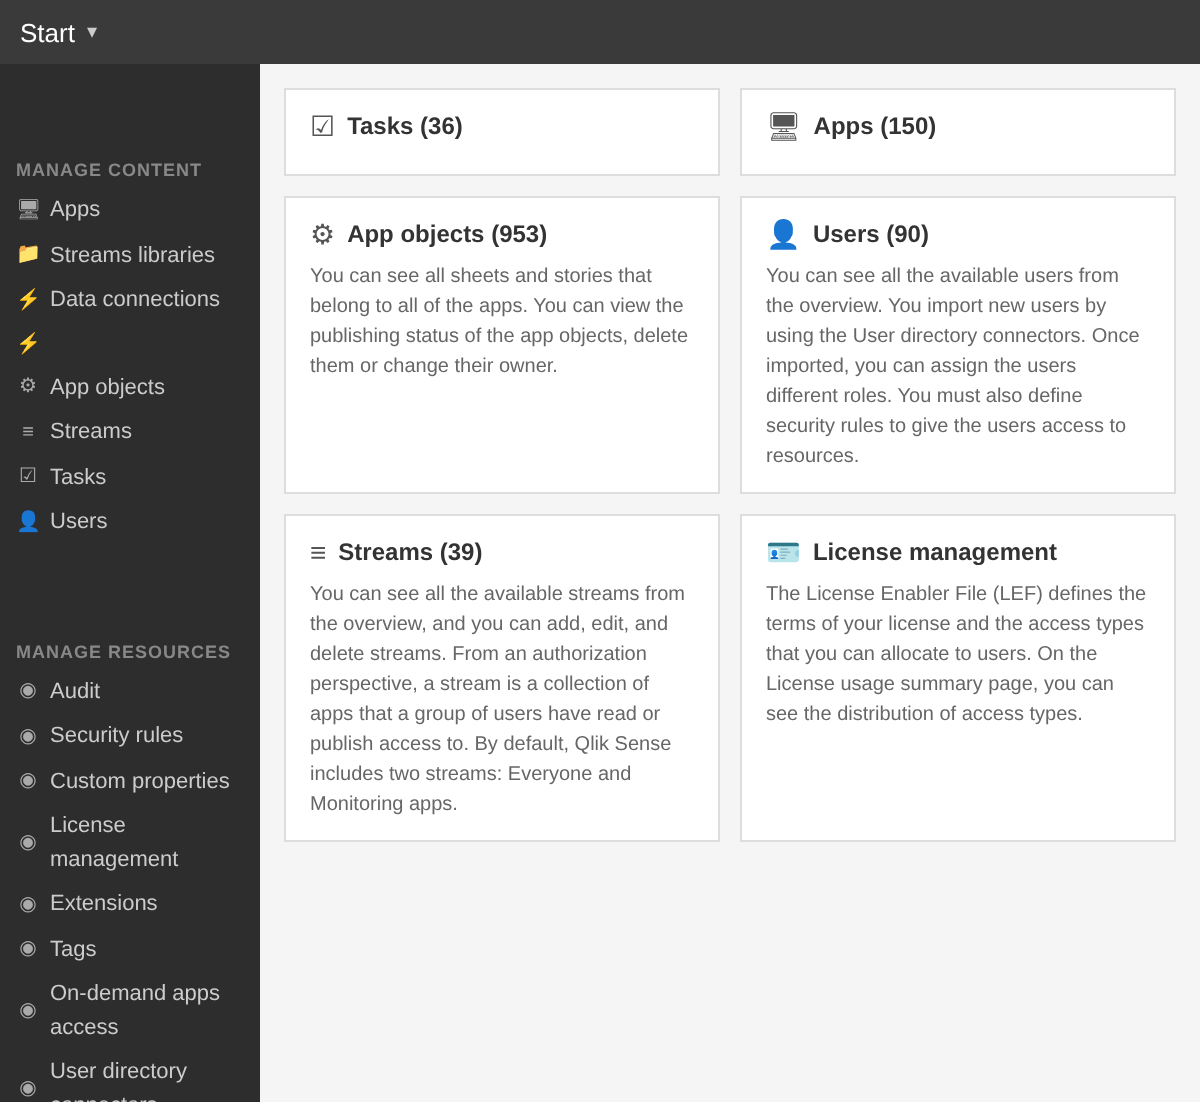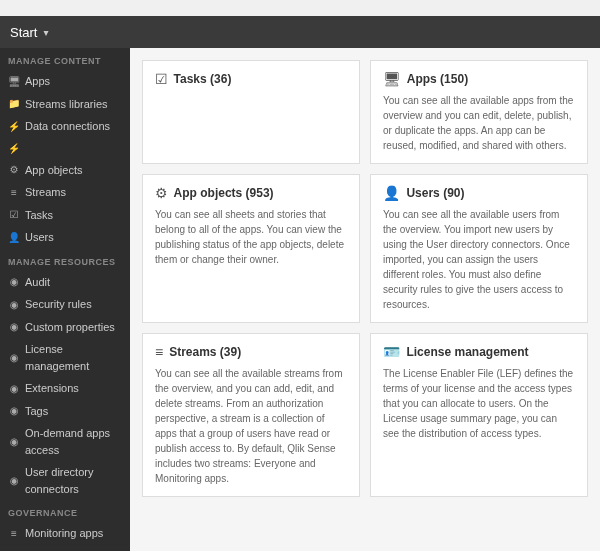--- a/index.html
+++ b/index.html
@@ -8,21 +8,20 @@
     
     .topbar {
       background: #3a3a3a;
       height: 32px;
       display: flex;
       align-items: center;
       padding: 0 10px;
       color: #fff;
       font-size: 13px;
       flex-shrink: 0;
-      margin-top: 16px;
     }
     .topbar-title {
       display: flex;
       align-items: center;
       gap: 6px;
     }
     .topbar-chevron {
       font-size: 10px;
       color: #ccc;
     }
@@ -46,20 +45,21 @@
     .sidebar::-webkit-scrollbar { width: 4px; }
     .sidebar::-webkit-scrollbar-thumb { background: #555; }
 
     .sidebar-section-header {
       font-size: 9px;
       font-weight: bold;
       color: #888;
       padding: 8px 8px 4px 8px;
       letter-spacing: 0.5px;
       text-transform: uppercase;
+      margin-top: 40px;
     }
 
     .sidebar-item {
       display: flex;
       align-items: center;
       gap: 5px;
       padding: 3px 8px;
       cursor: pointer;
       color: #ccc;
       font-size: 11px;
@@ -210,21 +210,20 @@
           <div class="card-header">
             <span class="card-icon">☑</span>
             <span class="card-title">Tasks (36)</span>
           </div>
         </div>
         <div class="card">
           <div class="card-header">
             <span class="card-icon">🖥</span>
             <span class="card-title">Apps (150)</span>
           </div>
-          <div class="card-body">You can see all the available apps from the overview and you can edit, delete, publish, or duplicate the apps. An app can be reused, modified, and shared with others.</div>
         </div>
         <div class="card">
           <div class="card-header">
             <span class="card-icon">⚙</span>
             <span class="card-title">App objects (953)</span>
           </div>
           <div class="card-body">You can see all sheets and stories that belong to all of the apps. You can view the publishing status of the app objects, delete them or change their owner.</div>
         </div>
         <div class="card">
           <div class="card-header">

